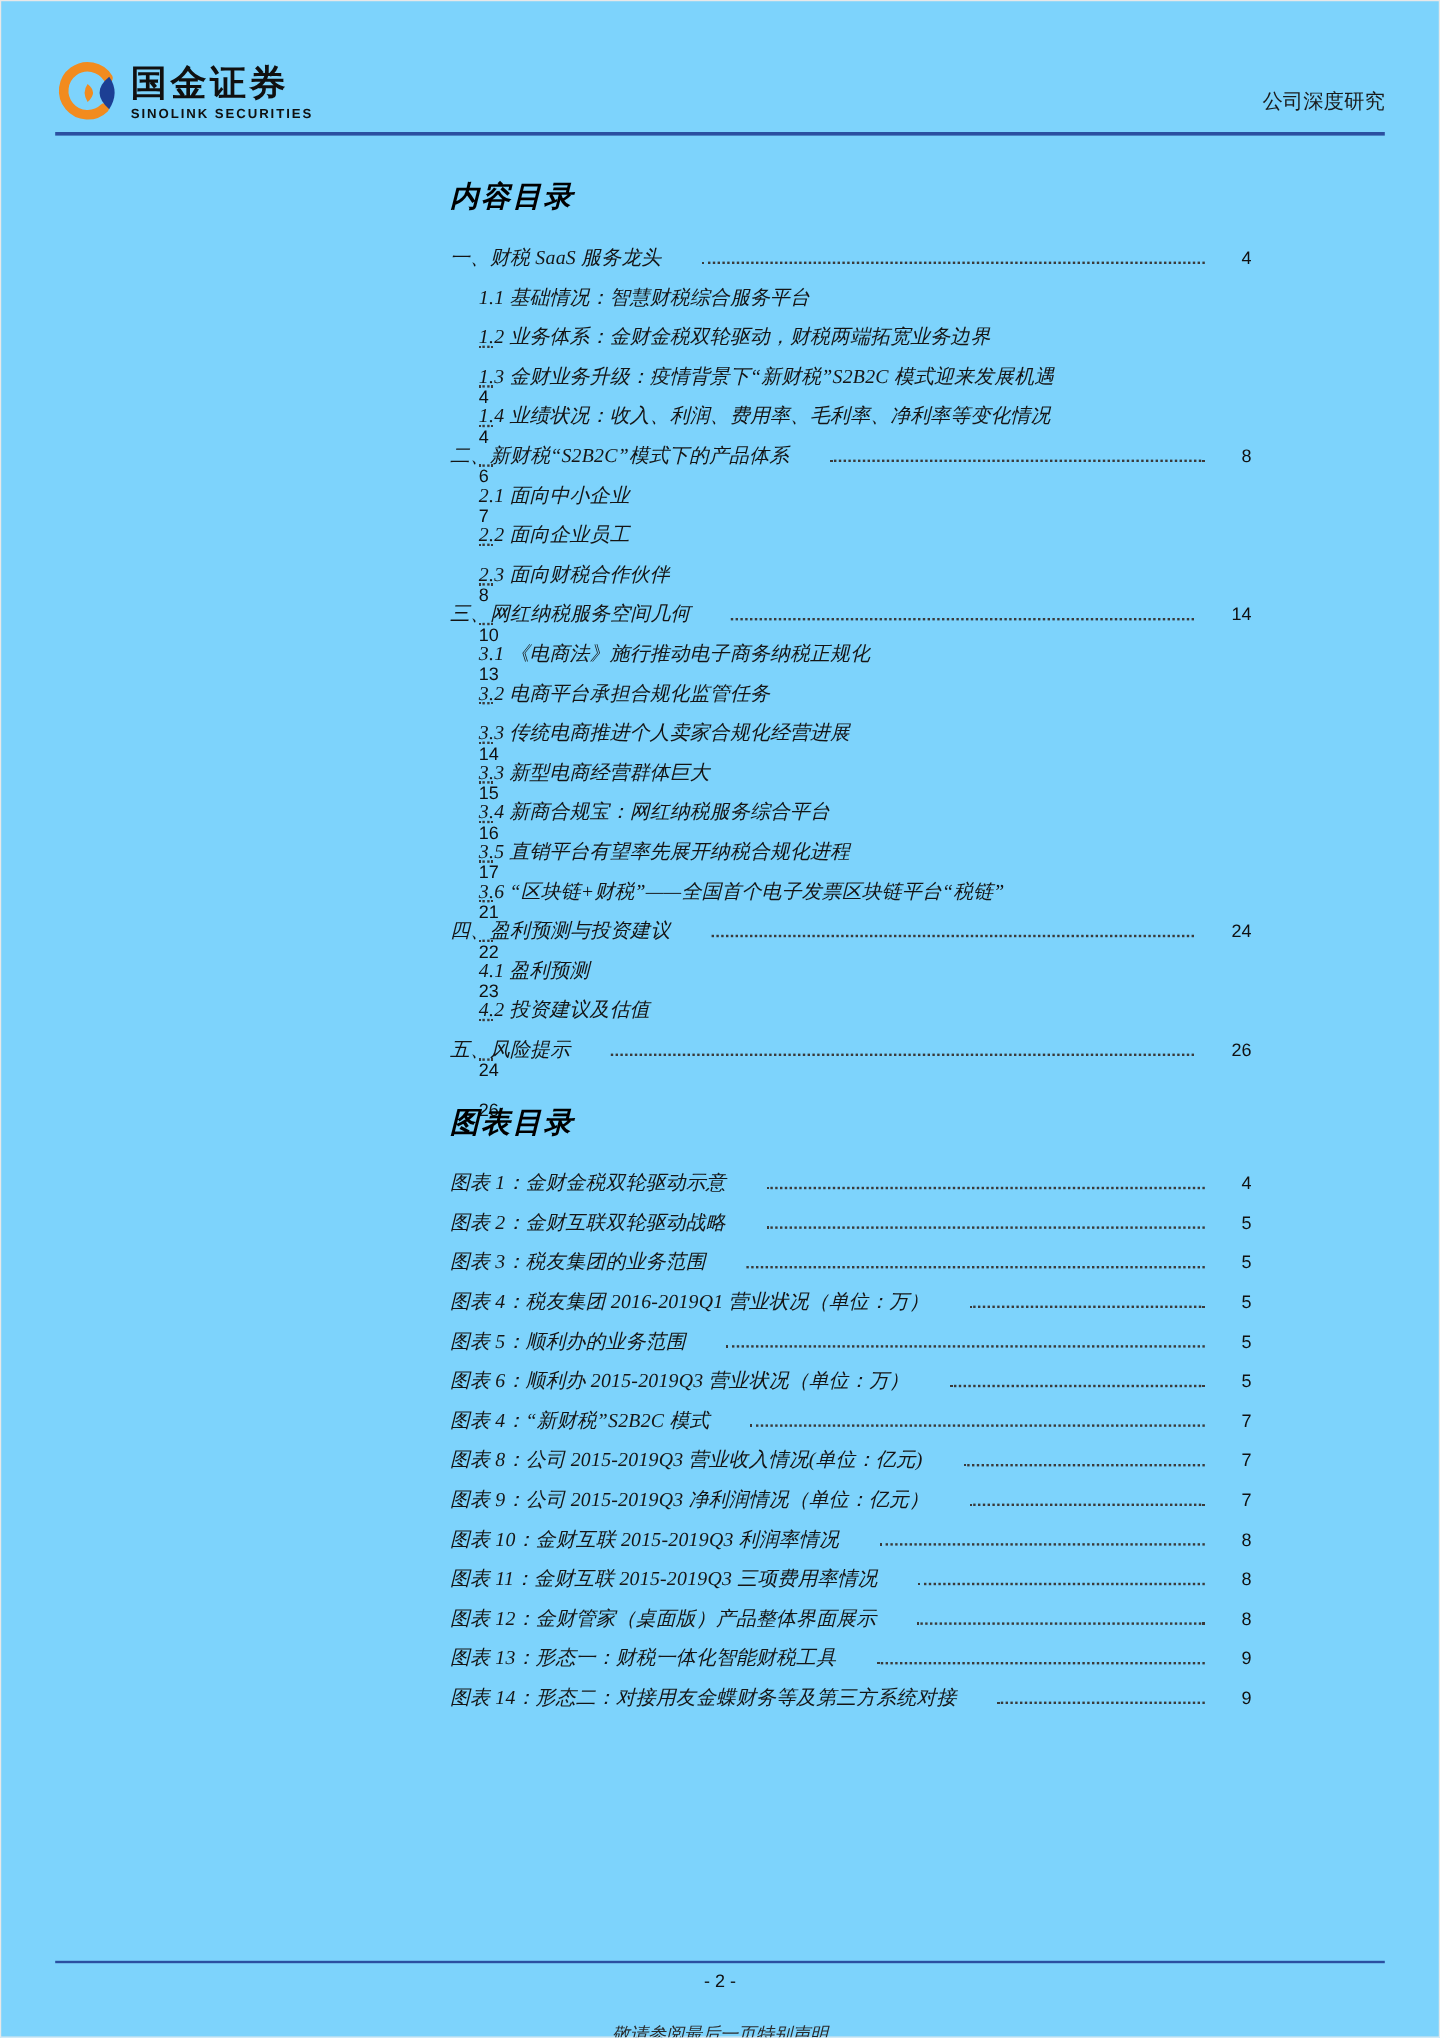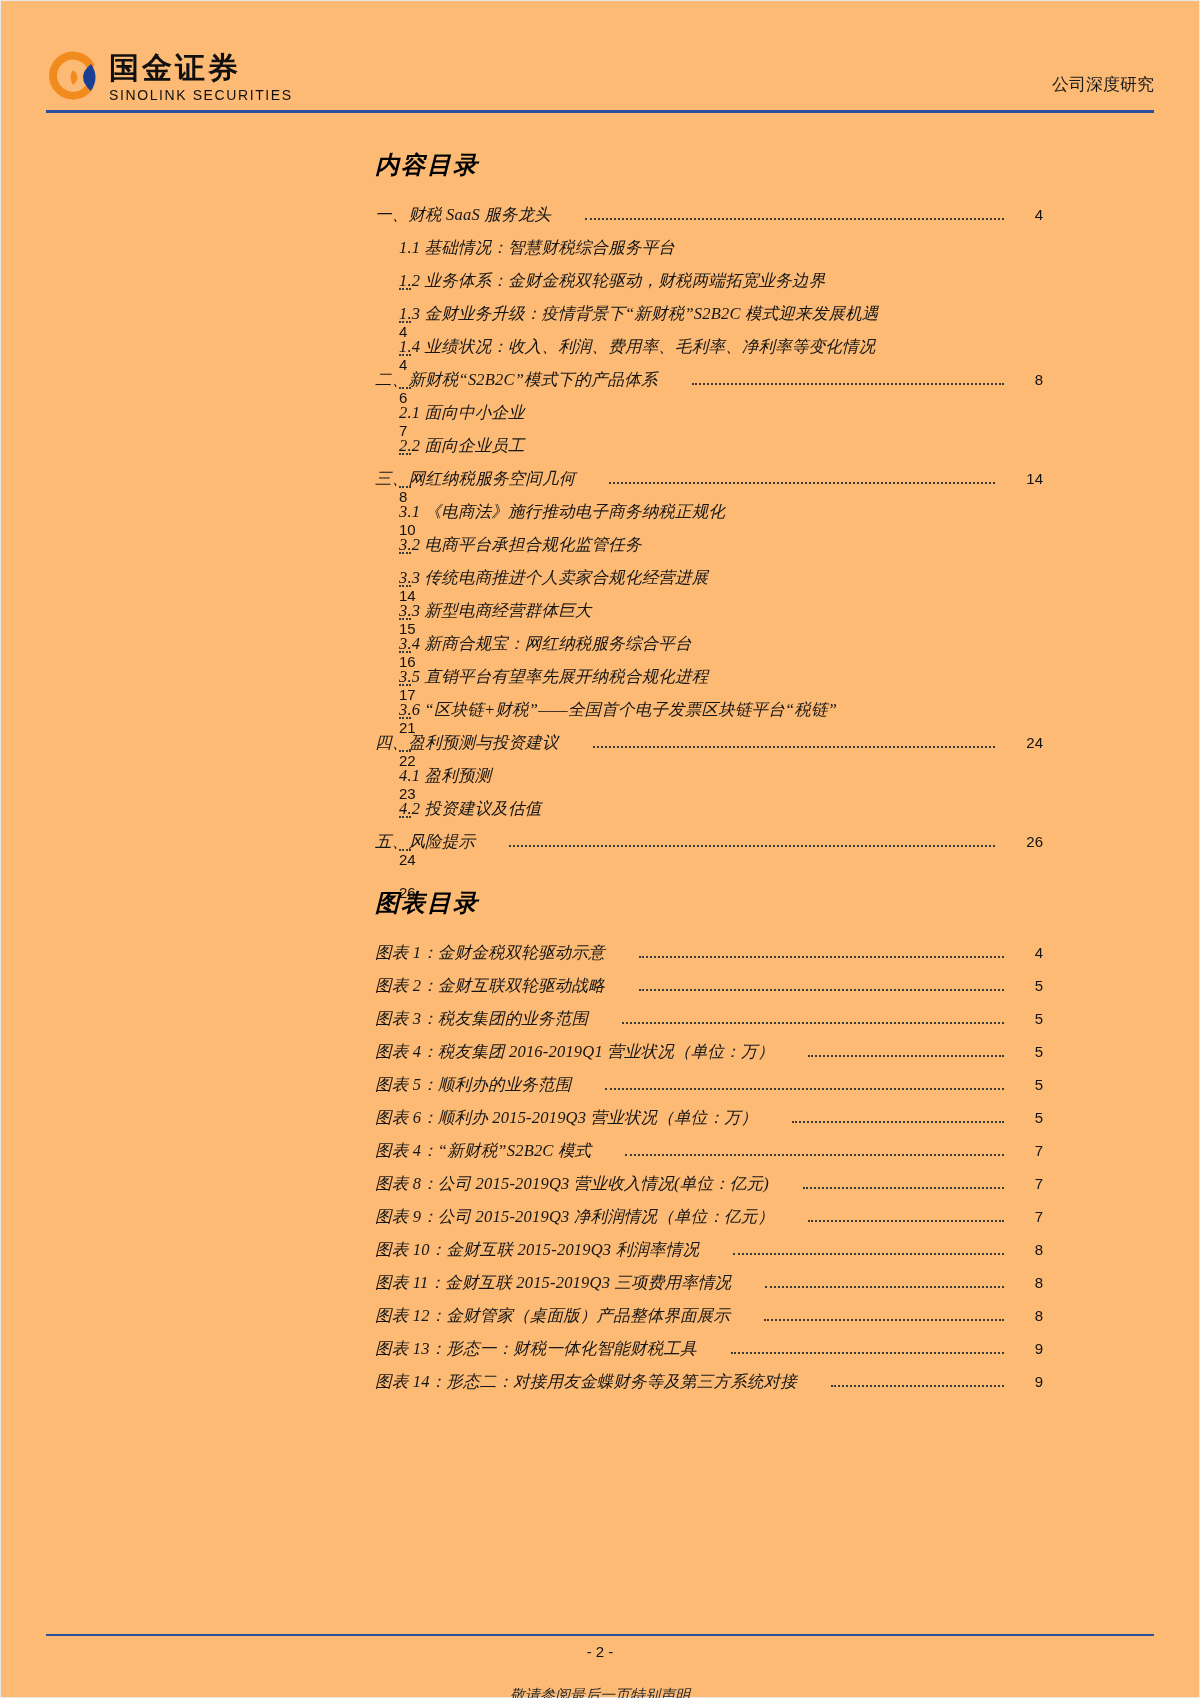--- a/index.html
+++ b/index.html
@@ -4,38 +4,38 @@
 <style>
   * { margin:0; padding:0; box-sizing:border-box; }
   html,body { background:#ffffff; }
   body {
     width:1200px; height:1698px; position:relative;
     font-family:"Liberation Serif","DejaVu Serif",serif;
     color:#111;
   }
   .page {
     position:relative; width:1200px; height:1698px; overflow:hidden;
-    background:#fdba74; box-shadow: inset 0 0 0 1px #e8e8e8; padding-left: 28px;
+    background:#7dd3fc; box-shadow: inset 0 0 0 1px #e8e8e8; padding-left: 28px;
   }
 
   
   .hdr {
     position:absolute; top:50px; left:46px; right:46px;
     display:flex; justify-content:space-between; align-items:flex-end;
   }
   .brand { display:flex; align-items:center; gap:9px; }
   .logo-icon { width:54px; height:54px; flex:0 0 auto; }
   .brand-text { display:flex; flex-direction:column; justify-content:center; }
   .brand-cn {
     font-family:"Liberation Sans","DejaVu Sans",sans-serif;
     font-size:30px; font-weight:bold; color:#101010; letter-spacing:3px; line-height:34px;
   }
   .brand-en {
     font-family:"Liberation Sans","DejaVu Sans",sans-serif;
-    font-size:14px; font-weight:normal; color:#101010; letter-spacing:1.6px; margin-top:2px;
+    font-size:11px; font-weight:bold; color:#101010; letter-spacing:1.6px; margin-top:2px;
   }
   .report-type {
     font-size:17px; color:#1a1a1a; padding-bottom:8px;
   }
   .hdr-rule {
     position:absolute; top:110px; left:46px; right:46px; height:3px; background:#2b4fa0;
   }
 
   
   main { position:absolute; top:150px; left:375px; width:668px; }
@@ -129,20 +129,25 @@
         <li class="toc-row lvl2">
     <span class="toc-label">2.1 面向中小企业</span>
     <span class="toc-leader"></span>
     <span class="toc-page">8</span>
   </li>
         <li class="toc-row lvl2">
     <span class="toc-label">2.2 面向企业员工</span>
     <span class="toc-leader"></span>
     <span class="toc-page">10</span>
   </li>
+        <li class="toc-row lvl2">
+    <span class="toc-label">2.3 面向财税合作伙伴</span>
+    <span class="toc-leader"></span>
+    <span class="toc-page">13</span>
+  </li>
         <li class="toc-row">
     <span class="toc-label">三、网红纳税服务空间几何</span>
     <span class="toc-leader"></span>
     <span class="toc-page">14</span>
   </li>
         <li class="toc-row lvl2">
     <span class="toc-label">3.1 《电商法》施行推动电子商务纳税正规化</span>
     <span class="toc-leader"></span>
     <span class="toc-page">14</span>
   </li>

